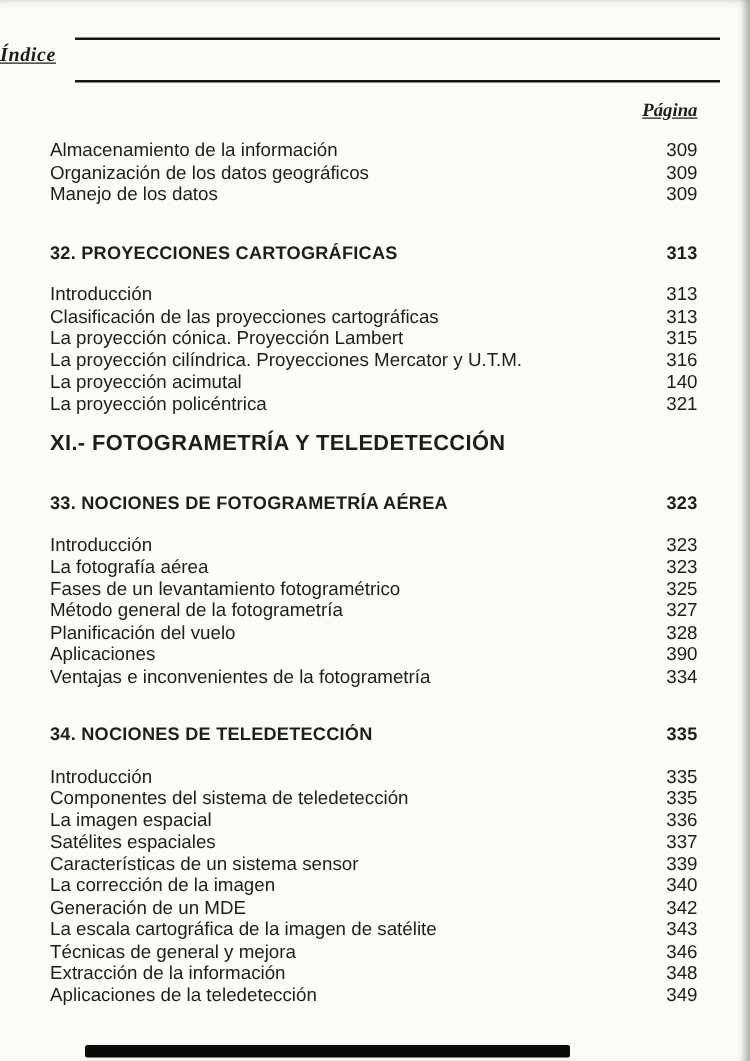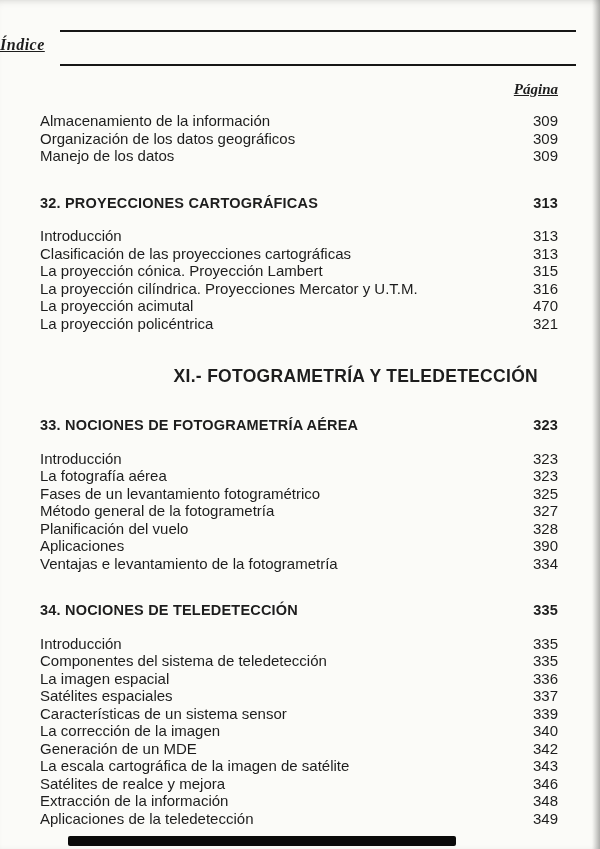--- a/index.html
+++ b/index.html
@@ -81,25 +81,25 @@
   }
   .toc-row.chapter {
     font-weight: bold;
     font-size: 14.5px;
     margin-top: 30px;
     margin-bottom: 15px;
     letter-spacing: 0.2px;
     gap: 30px;
   }
   .part-heading {
-    text-align: right;
+    text-align: left;
     font-weight: bold;
     font-size: 17.5px;
     letter-spacing: 0.3px;
-    margin-top: 34px;
+    margin-top: 12px;
     margin-bottom: 20px;
     padding-right: 20px;
   }
   .scan-bar-bottom {
     position: absolute;
     left: 68px;
     bottom: 3px;
     width: 388px;
     height: 10px;
     background: #0a0a0a;
@@ -160,21 +160,21 @@
       <div class="toc-row">
         <span class="label">La proyección cónica. Proyección Lambert</span>
         <span class="pagenum">315</span>
       </div>
       <div class="toc-row">
         <span class="label">La proyección cilíndrica. Proyecciones Mercator y U.T.M.</span>
         <span class="pagenum">316</span>
       </div>
       <div class="toc-row">
         <span class="label">La proyección acimutal</span>
-        <span class="pagenum">470</span>
+        <span class="pagenum">140</span>
       </div>
       <div class="toc-row">
         <span class="label">La proyección policéntrica</span>
         <span class="pagenum">321</span>
       </div>
       <div class="part-heading">XI.- FOTOGRAMETRÍA Y TELEDETECCIÓN</div>
       <div class="toc-row chapter">
         <span class="label">33. NOCIONES DE FOTOGRAMETRÍA AÉREA</span>
         <span class="pagenum">323</span>
       </div>
@@ -196,21 +196,21 @@
       </div>
       <div class="toc-row">
         <span class="label">Planificación del vuelo</span>
         <span class="pagenum">328</span>
       </div>
       <div class="toc-row">
         <span class="label">Aplicaciones</span>
         <span class="pagenum">390</span>
       </div>
       <div class="toc-row">
-        <span class="label">Ventajas e levantamiento de la fotogrametría</span>
+        <span class="label">Ventajas e inconvenientes de la fotogrametría</span>
         <span class="pagenum">334</span>
       </div>
       <div class="toc-row chapter">
         <span class="label">34. NOCIONES DE TELEDETECCIÓN</span>
         <span class="pagenum">335</span>
       </div>
       <div class="toc-row">
         <span class="label">Introducción</span>
         <span class="pagenum">335</span>
       </div>
@@ -236,21 +236,21 @@
       </div>
       <div class="toc-row">
         <span class="label">Generación de un MDE</span>
         <span class="pagenum">342</span>
       </div>
       <div class="toc-row">
         <span class="label">La escala cartográfica de la imagen de satélite</span>
         <span class="pagenum">343</span>
       </div>
       <div class="toc-row">
-        <span class="label">Satélites de realce y mejora</span>
+        <span class="label">Técnicas de general y mejora</span>
         <span class="pagenum">346</span>
       </div>
       <div class="toc-row">
         <span class="label">Extracción de la información</span>
         <span class="pagenum">348</span>
       </div>
       <div class="toc-row">
         <span class="label">Aplicaciones de la teledetección</span>
         <span class="pagenum">349</span>
       </div>

